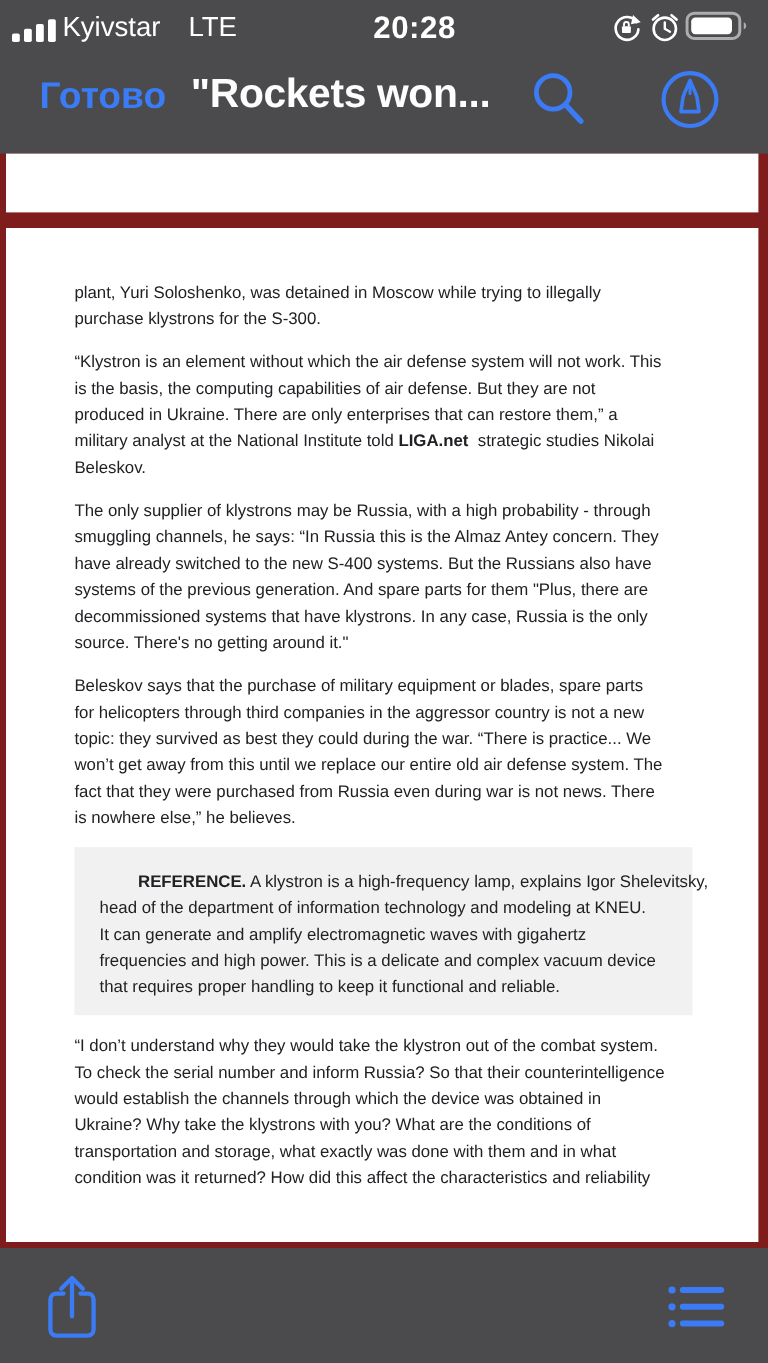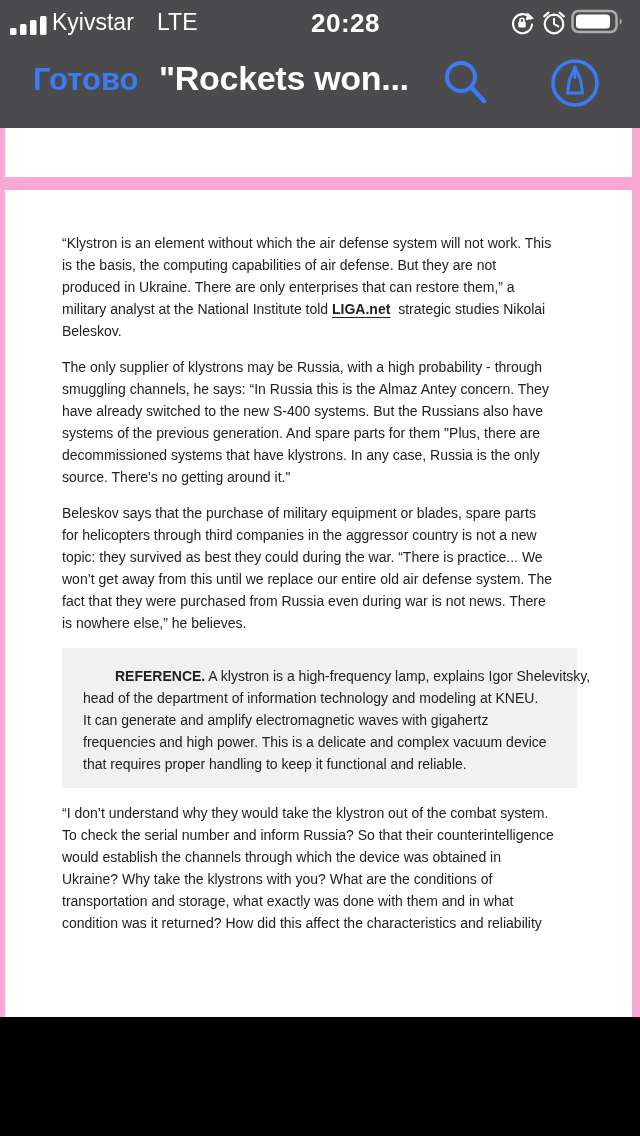--- a/index.html
+++ b/index.html
@@ -1,18 +1,18 @@
 <!DOCTYPE html>
 <html><head>
 <meta charset="utf-8">
 <style>
   html,body{margin:0;padding:0;background:#000;}
   .screen{
-    position:relative;width:640px;height:1017px;overflow:hidden;
-    background:#f9a8d4;
+    position:relative;width:640px;height:1136px;overflow:hidden;
+    background:#7f1d1d;
     font-family:"Liberation Sans","DejaVu Sans",sans-serif;
     -webkit-font-smoothing:antialiased;
   }
   
   .topbars{position:absolute;top:0;left:0;width:640px;height:128px;background:#4b4b4d;}
   .statusbar{position:absolute;top:0;left:0;width:640px;height:40px;}
   .signal{position:absolute;left:10px;top:13px;}
   .carrier{position:absolute;left:52px;top:9px;font-size:23px;color:#fff;}
   .network{position:absolute;left:157px;top:9px;font-size:23px;color:#fff;text-align:center;}
   .clock{position:absolute;left:260px;top:8px;width:120px;text-align:right;
@@ -32,21 +32,21 @@
   
   .prevpage{position:absolute;top:128px;left:5px;width:627px;height:49px;background:#fff;}
   .page{
     position:absolute;top:190px;left:5px;width:627px;height:845px;background:#fff;
     box-sizing:border-box;padding:42px 0 0 57px;overflow:hidden;
   }
   .para{
     white-space:pre;margin:0 0 14px 0;
     font-size:14px;line-height:22px;color:#202124;
   }
-  .liga{font-weight:700;text-decoration:underline;text-underline-offset:3px;}
+  .liga{font-weight:700;text-underline-offset:3px;}
   .bold{font-weight:700;padding-left:32px;}
   .refbox{
     box-sizing:border-box;width:515px;margin:0 0 14px 0;background:#f1f1f1;
     padding:17px 14px 13px 21px;white-space:pre;
     font-size:14px;line-height:22px;color:#202124;
   }
   
   .toolbar{position:absolute;top:1040px;left:0;width:640px;height:96px;background:#4b4b4d;}
   .sharebtn{left:36px;top:20px;}
   .contentsbtn{left:555px;top:30px;}
@@ -100,20 +100,22 @@
           <path d="M26,10 C24,16 21,20 20,25 L18.5,36 L33.5,36 L32,25 C31,20 28,16 26,10 Z" fill="none" stroke="#3b7cf6" stroke-width="3" stroke-linejoin="round"></path>
           <line x1="26" y1="13" x2="26" y2="21" stroke="#3b7cf6" stroke-width="2.5" stroke-linecap="round"></line>
         </svg>
       </button>
     </div>
   </div>
 
   <div class="prevpage"></div>
 
   <div class="page">
+    <p class="para"><span>plant, Yuri Soloshenko, was detained in Moscow while trying to illegally
+purchase klystrons for the S-300.</span></p>
 
     <p class="para"><span>“Klystron is an element without which the air defense system will not work. This
 is the basis, the computing capabilities of air defense. But they are not
 produced in Ukraine. There are only enterprises that can restore them,” a
 military analyst at the National Institute told </span><span class="liga">LIGA.net</span><span>  strategic studies Nikolai
 Beleskov.</span></p>
 
     <p class="para"><span>The only supplier of klystrons may be Russia, with a high probability - through
 smuggling channels, he says: “In Russia this is the Almaz Antey concern. They
 have already switched to the new S-400 systems. But the Russians also have

